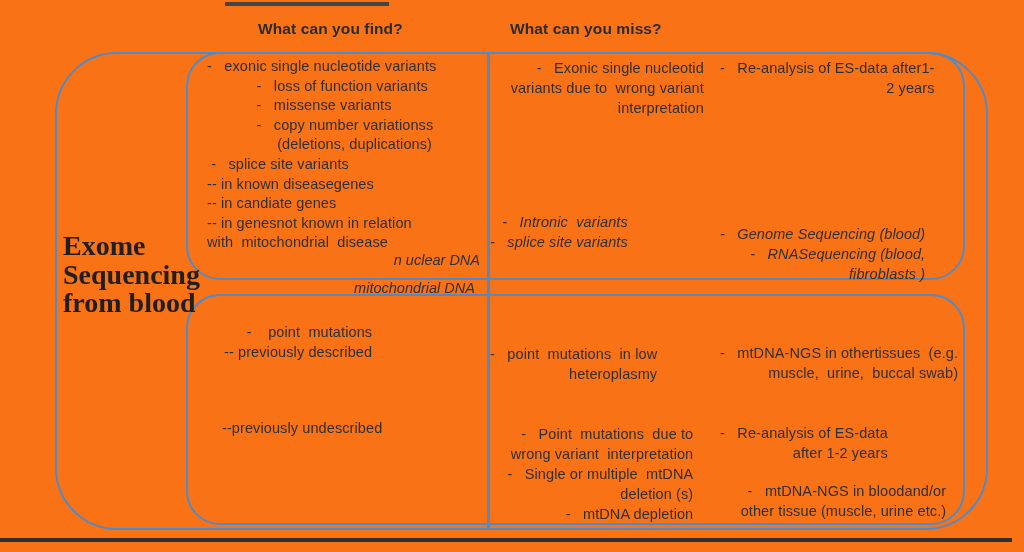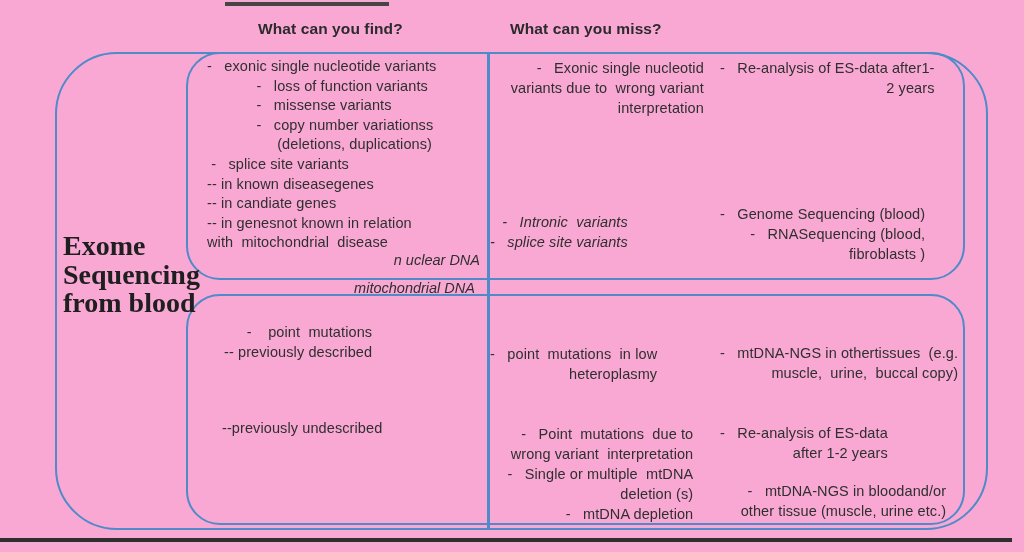--- a/index.html
+++ b/index.html
@@ -1,19 +1,19 @@
 <!DOCTYPE html>
 <html><head>
 <meta charset="utf-8">
 <style>
   html,body{margin:0;padding:0;background:#ffffff;}
   #canvas{
     position:relative;
     width:1024px;height:552px;
-    background:#f9a8d4;
+    background:#f97316;
     overflow:hidden;
     font-family:"Liberation Sans", sans-serif;
     color:#2f2f2f;
   }
   .box{
     position:absolute;
     border:2.5px solid #4f8ac9;
     background:transparent;
     box-sizing:border-box;
   }
@@ -96,39 +96,39 @@
   <div class="tag" style="left:185px;top:252px;width:295px;">n uclear DNA</div>
 
   <div class="t lh20" style="left:490px;top:58px;">-   Exonic single nucleotid
      variants due to  wrong variant
      interpretation</div>
   <div class="t lh20" style="left:490px;top:212px;font-style:italic;">-   Intronic  variants
 -   splice site variants</div>
 
   <div class="t lh20" style="left:720px;top:58px;">-   Re-analysis of ES-data after1-
      2 years</div>
-  <div class="t lh20" style="left:720px;top:204px;">-   Genome Sequencing (blood)
+  <div class="t lh20" style="left:720px;top:224px;font-style:italic;">-   Genome Sequencing (blood)
 -   RNASequencing (blood,
      fibroblasts )</div>
 
   <div class="tag" style="left:185px;top:280px;width:290px;">mitochondrial DNA</div>
   <div class="t lh20" style="left:224px;top:322px;">-    point  mutations
 -- previously described</div>
   <div class="t lh20" style="left:222px;top:418px;">--previously undescribed</div>
 
   <div class="t lh20" style="left:490px;top:344px;">-   point  mutations  in low
      heteroplasmy</div>
   <div class="t lh20" style="left:490px;top:424px;">-   Point  mutations  due to
      wrong variant  interpretation
 -   Single or multiple  mtDNA
      deletion (s)
 -   mtDNA depletion</div>
 
   <div class="t lh20" style="left:720px;top:343px;">-   mtDNA-NGS in othertissues  (e.g.
-     muscle,  urine,  buccal copy)</div>
+     muscle,  urine,  buccal swab)</div>
   <div class="t lh20" style="left:720px;top:423px;">-   Re-analysis of ES-data
       after 1-2 years</div>
   <div class="t lh20" style="left:720px;top:481px;">-   mtDNA-NGS in bloodand/or
      other tissue (muscle, urine etc.)</div>
 
   <div class="darkline" style="left:0px;top:538px;width:1012px;height:4px;background:#2e2e2e;"></div>
 
 </div>
 
 </body></html>

